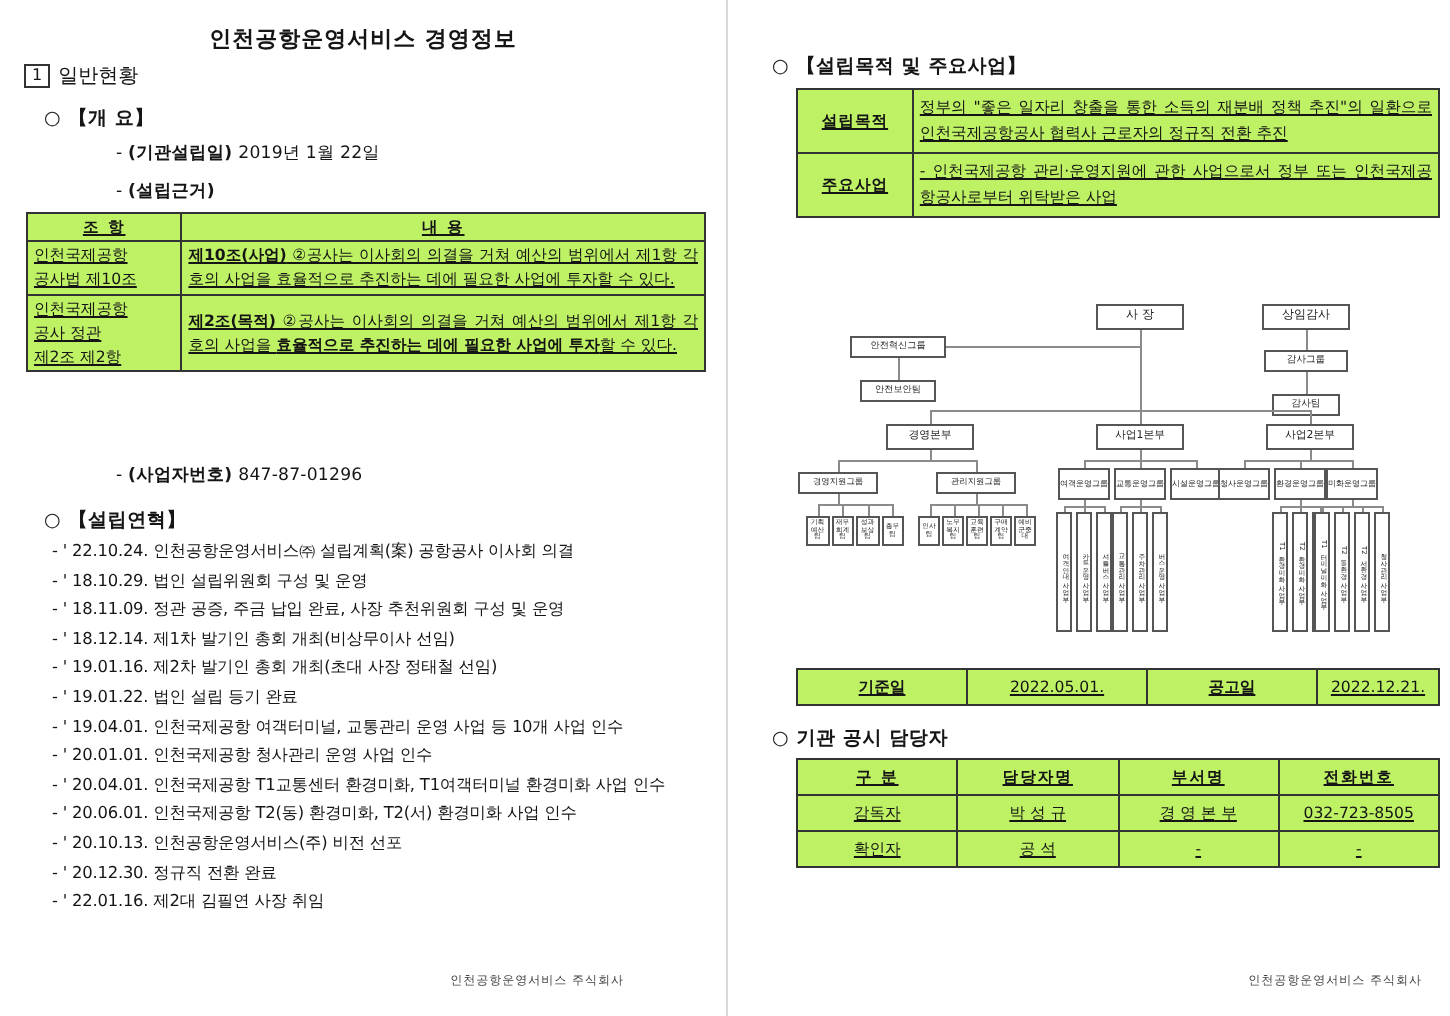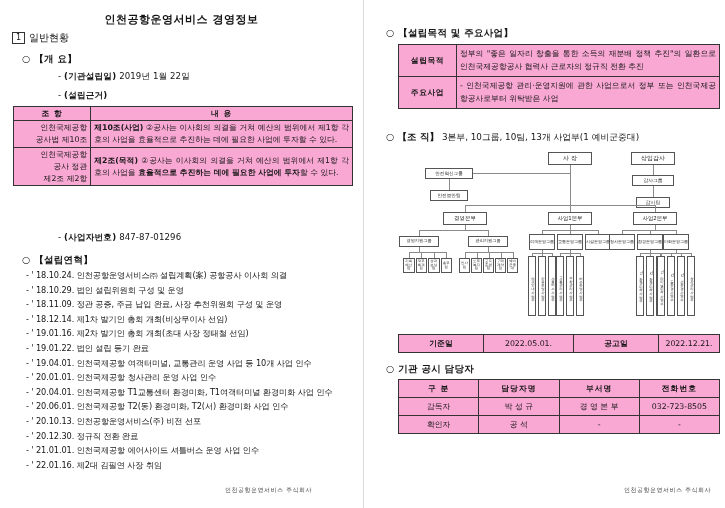--- a/index.html
+++ b/index.html
@@ -11,25 +11,25 @@
 
   .title{position:absolute;top:12px;left:0;width:100%;text-align:center;font-size:11px;font-weight:bold;letter-spacing:.5px;}
   .sec1{position:absolute;top:31px;left:12px;font-size:10px;font-weight:normal;text-align:right;}
   .numbox{display:inline-block;border:1px solid #333;font-size:8px;line-height:10px;padding:0 3px;margin-right:4px;vertical-align:1px;}
   .h2{font-size:9.5px;font-weight:bold;letter-spacing:.3px;}
   .pos{position:absolute;}
   .item{font-size:8.6px;letter-spacing:.1px;margin-left:24px;}
   .item b{letter-spacing:.2px;}
   .addr2{margin-left:46px;}
 
-  table{border-collapse:collapse;background:#f9a8d4;}
+  table{border-collapse:collapse;background:#bef264;text-decoration:underline;}
   .doc-table{border:1.5px solid #222;}
   .doc-table td,.doc-table th{border:1px solid #333;font-size:7.8px;padding:1px 3px;vertical-align:middle;}
   .doc-table th{font-weight:bold;text-align:center;letter-spacing:1px;}
-  .cell-article{text-align:right;white-space:pre-line;line-height:1.5;width:72px;}
+  .cell-article{text-align:left;white-space:pre-line;line-height:1.5;width:72px;}
   .cell-content{text-align:justify;line-height:1.55;width:262px;}
   .cell-label{font-weight:bold;text-align:center;width:52px;letter-spacing:.5px;}
   .c{text-align:center;}
   .b{font-weight:bold;}
 
   #history-list .hitem{height:14.6px;line-height:14.6px;white-space:nowrap;font-size:8.2px;letter-spacing:-.1px;overflow:hidden;}
 
   .footer{position:absolute;top:486px;font-size:6px;color:#444;letter-spacing:.5px;}
   #footerL{left:0;width:312px;text-align:right;}
   #footerR{right:14px;text-align:right;}
@@ -88,33 +88,32 @@
 
 
   <div class="item pos" style="top:232px;left:34px;">
     <span>-</span>
     <b>(사업자번호)</b>
     <span>847-87-01296</span>
   </div>
 
   <div class="h2 pos" style="top:254px;left:22px;">○ 【설립연혁】</div>
   <div class="pos" id="history-list" style="top:268px;left:26px;width:334px;">
-      <div class="hitem">- ' 18.10.24. 인천공항운영서비스㈜ 설립계획(案) 공항공사 이사회 의결</div>
+      <div class="hitem">- ' 22.10.24. 인천공항운영서비스㈜ 설립계획(案) 공항공사 이사회 의결</div>
       <div class="hitem">- ' 18.10.29. 법인 설립위원회 구성 및 운영</div>
       <div class="hitem">- ' 18.11.09. 정관 공증, 주금 납입 완료, 사장 추천위원회 구성 및 운영</div>
       <div class="hitem">- ' 18.12.14. 제1차 발기인 총회 개최(비상무이사 선임)</div>
       <div class="hitem">- ' 19.01.16. 제2차 발기인 총회 개최(초대 사장 정태철 선임)</div>
       <div class="hitem">- ' 19.01.22. 법인 설립 등기 완료</div>
       <div class="hitem">- ' 19.04.01. 인천국제공항 여객터미널, 교통관리 운영 사업 등 10개 사업 인수</div>
       <div class="hitem">- ' 20.01.01. 인천국제공항 청사관리 운영 사업 인수</div>
       <div class="hitem">- ' 20.04.01. 인천국제공항 T1교통센터 환경미화, T1여객터미널 환경미화 사업 인수</div>
       <div class="hitem">- ' 20.06.01. 인천국제공항 T2(동) 환경미화, T2(서) 환경미화 사업 인수</div>
       <div class="hitem">- ' 20.10.13. 인천공항운영서비스(주) 비전 선포</div>
       <div class="hitem">- ' 20.12.30. 정규직 전환 완료</div>
-      <div class="hitem">- ' 21.01.01. 인천국제공항 에어사이드 셔틀버스 운영 사업 인수</div>
       <div class="hitem">- ' 22.01.16. 제2대 김필연 사장 취임</div>
     </div>
 
   <div class="footer" id="footerL">인천공항운영서비스 주식회사</div>
 </div>
 
 <div class="page" id="pageR">
   <div class="h2 pos" style="top:27px;left:22px;">○ 【설립목적 및 주요사업】</div>
 
   <table class="doc-table pos" style="top:44px;left:34px;width:322px;">
@@ -123,24 +122,20 @@
           <td class="cell-label">설립목적</td>
           <td class="cell-content" style="height: 29px;">정부의 "좋은 일자리 창출을 통한 소득의 재분배 정책 추진"의 일환으로 인천국제공항공사 협력사 근로자의 정규직 전환 추진</td>
         </tr>
         <tr>
           <td class="cell-label">주요사업</td>
           <td class="cell-content" style="height: 29px;">- 인천국제공항 관리·운영지원에 관한 사업으로서 정부 또는 인천국제공항공사로부터 위탁받은 사업</td>
         </tr>
       </tbody>
   </table>
 
-  <div class="pos" style="top:131px;left:22px;font-size:9.5px;">
-    <b>○ 【조  직】</b>
-    <span style="font-size:8.8px;">3본부, 10그룹, 10팀, 13개 사업부(1 예비군중대)</span>
-  </div>
 
   <div id="org-chart">
       <div class="obox" style="left: 150px; top: 4px; width: 44px; height: 13px; font-size: 6px;">사 장</div>
       <div class="obox" style="left: 233px; top: 4px; width: 44px; height: 13px; font-size: 6px;">상임감사</div>
       <div class="obox" style="left: 234px; top: 27px; width: 42px; height: 11px; font-size: 4.8px;">감사그룹</div>
       <div class="obox" style="left: 238px; top: 49px; width: 34px; height: 11px; font-size: 4.8px;">감사팀</div>
       <div class="obox" style="left: 27px; top: 20px; width: 48px; height: 11px; font-size: 4.6px;">안전혁신그룹</div>
       <div class="obox" style="left: 32px; top: 42px; width: 38px; height: 11px; font-size: 4.6px;">안전보안팀</div>
       <div class="oline" style="left: 172px; top: 17px; width: 1px; height: 47px;"></div>
       <div class="oline" style="left: 67px; top: 57px; width: 191px; height: 1px;"></div>

